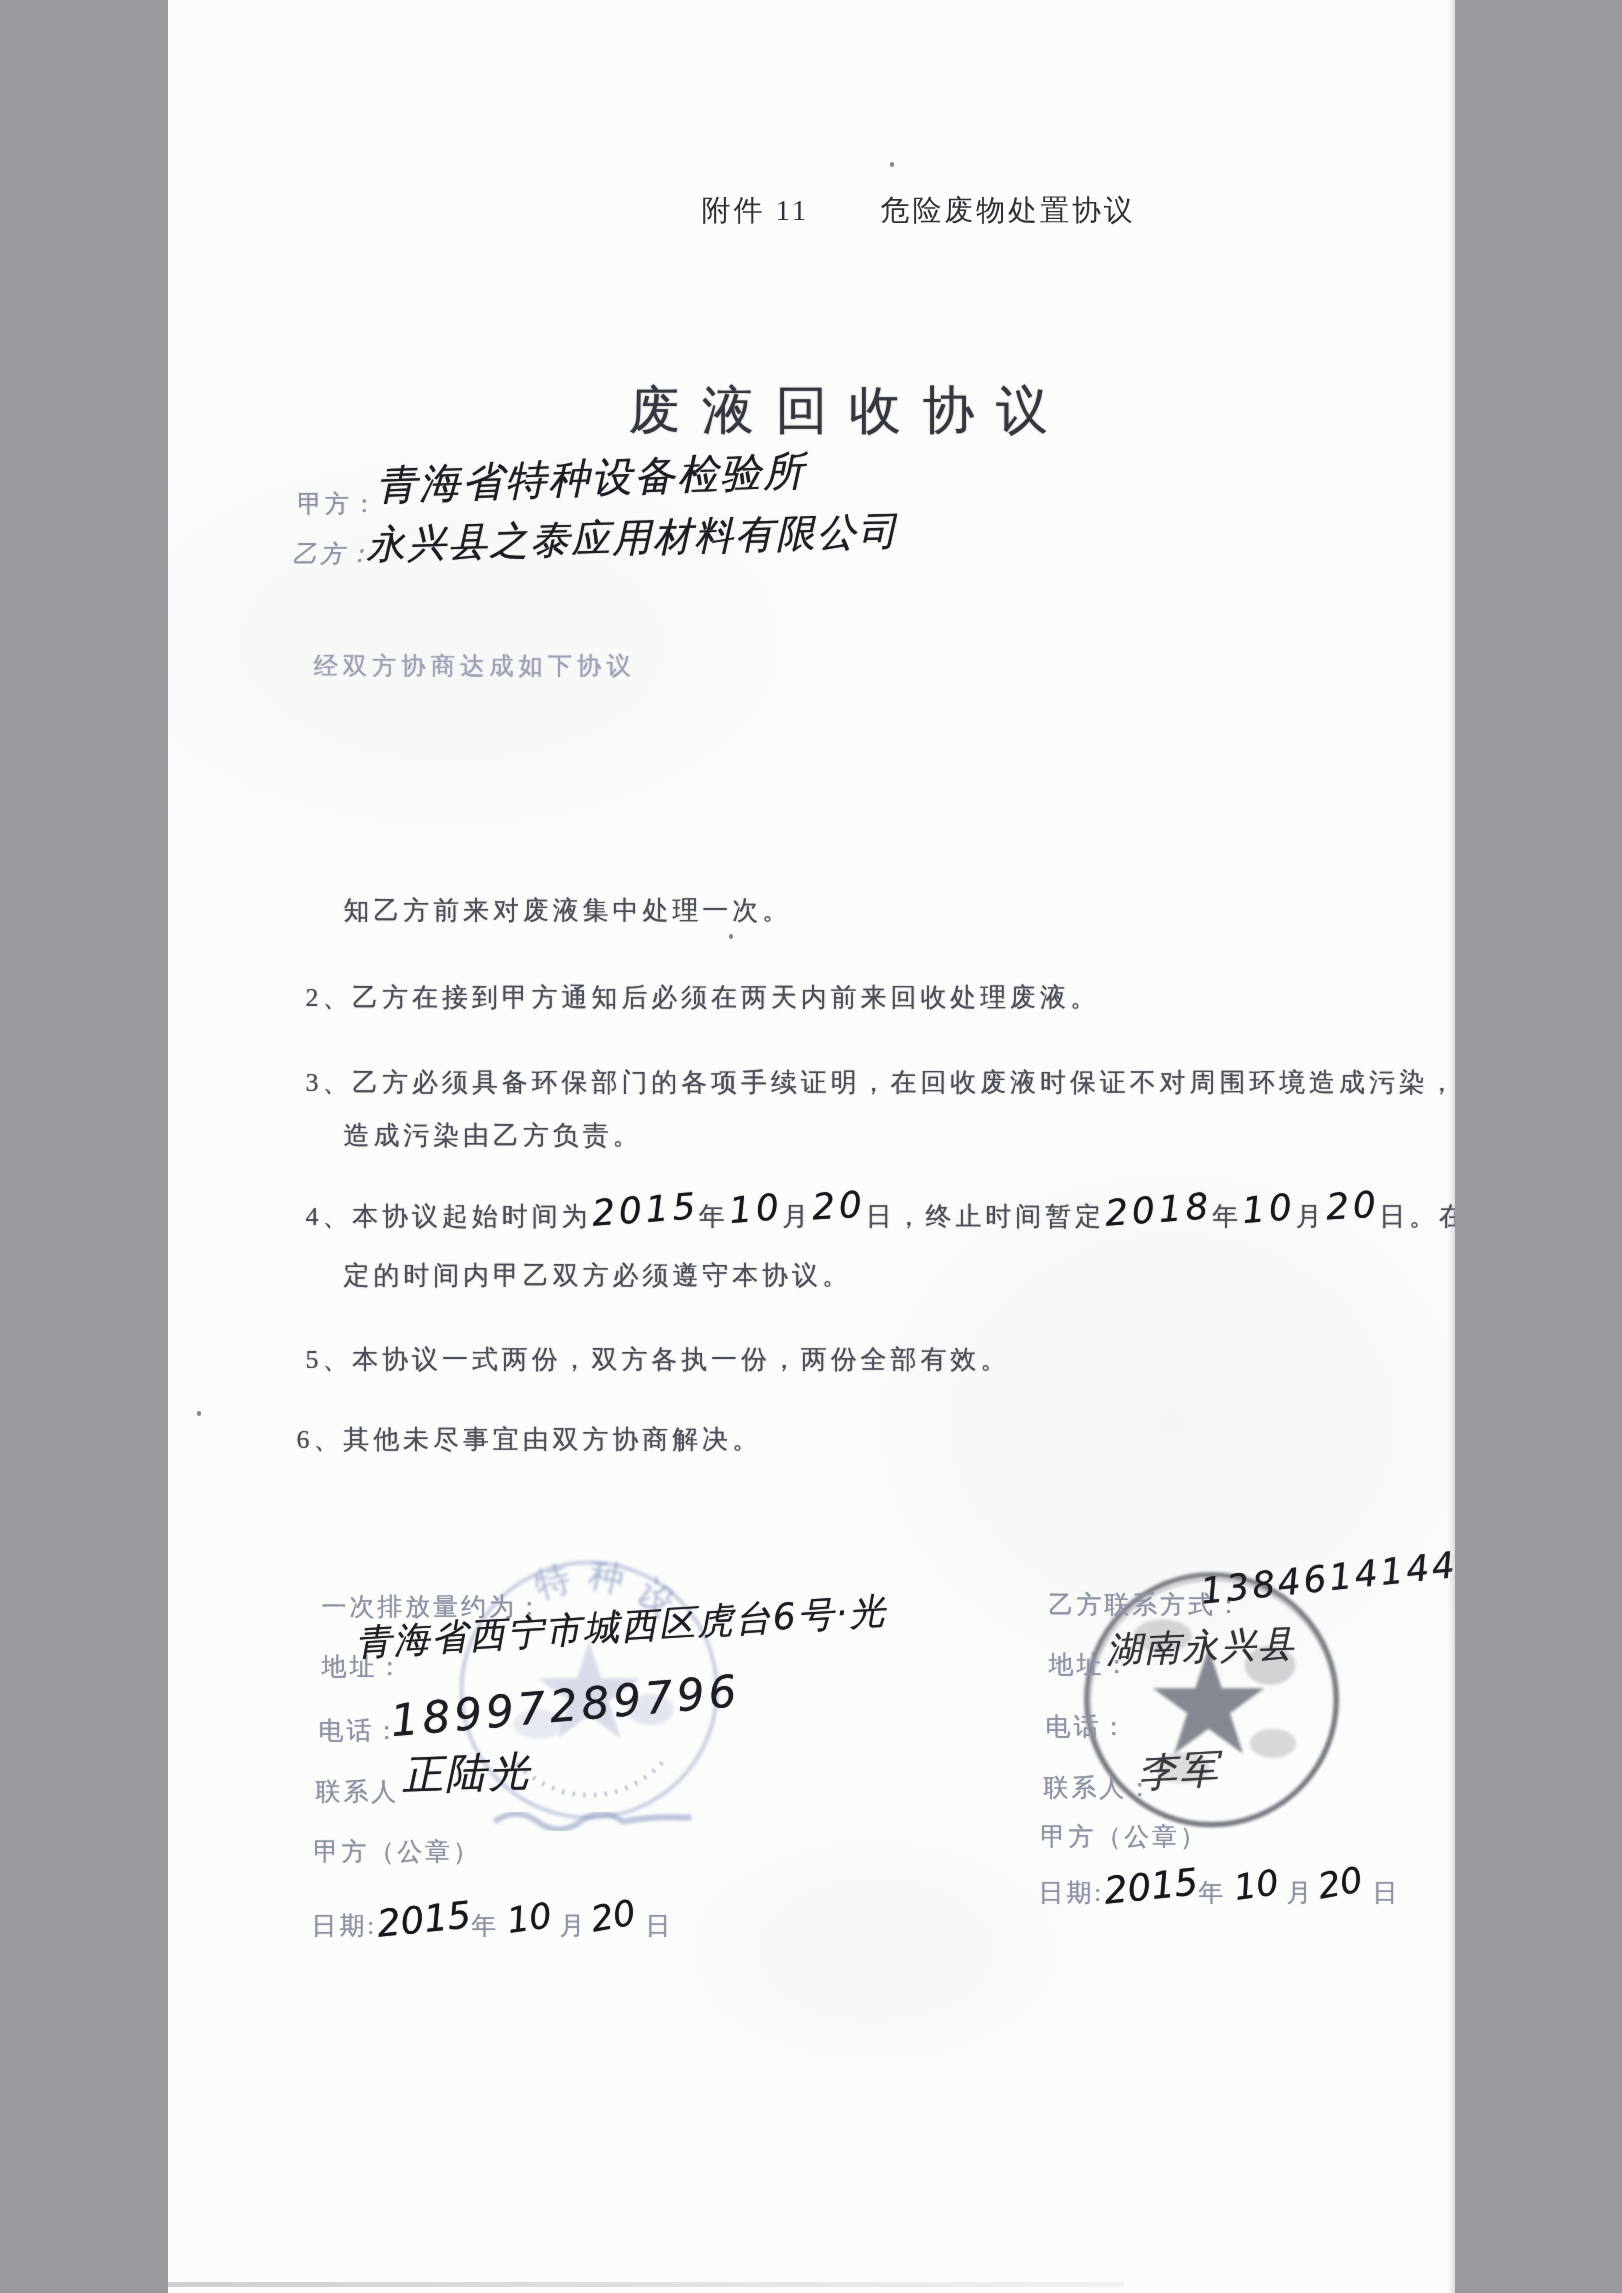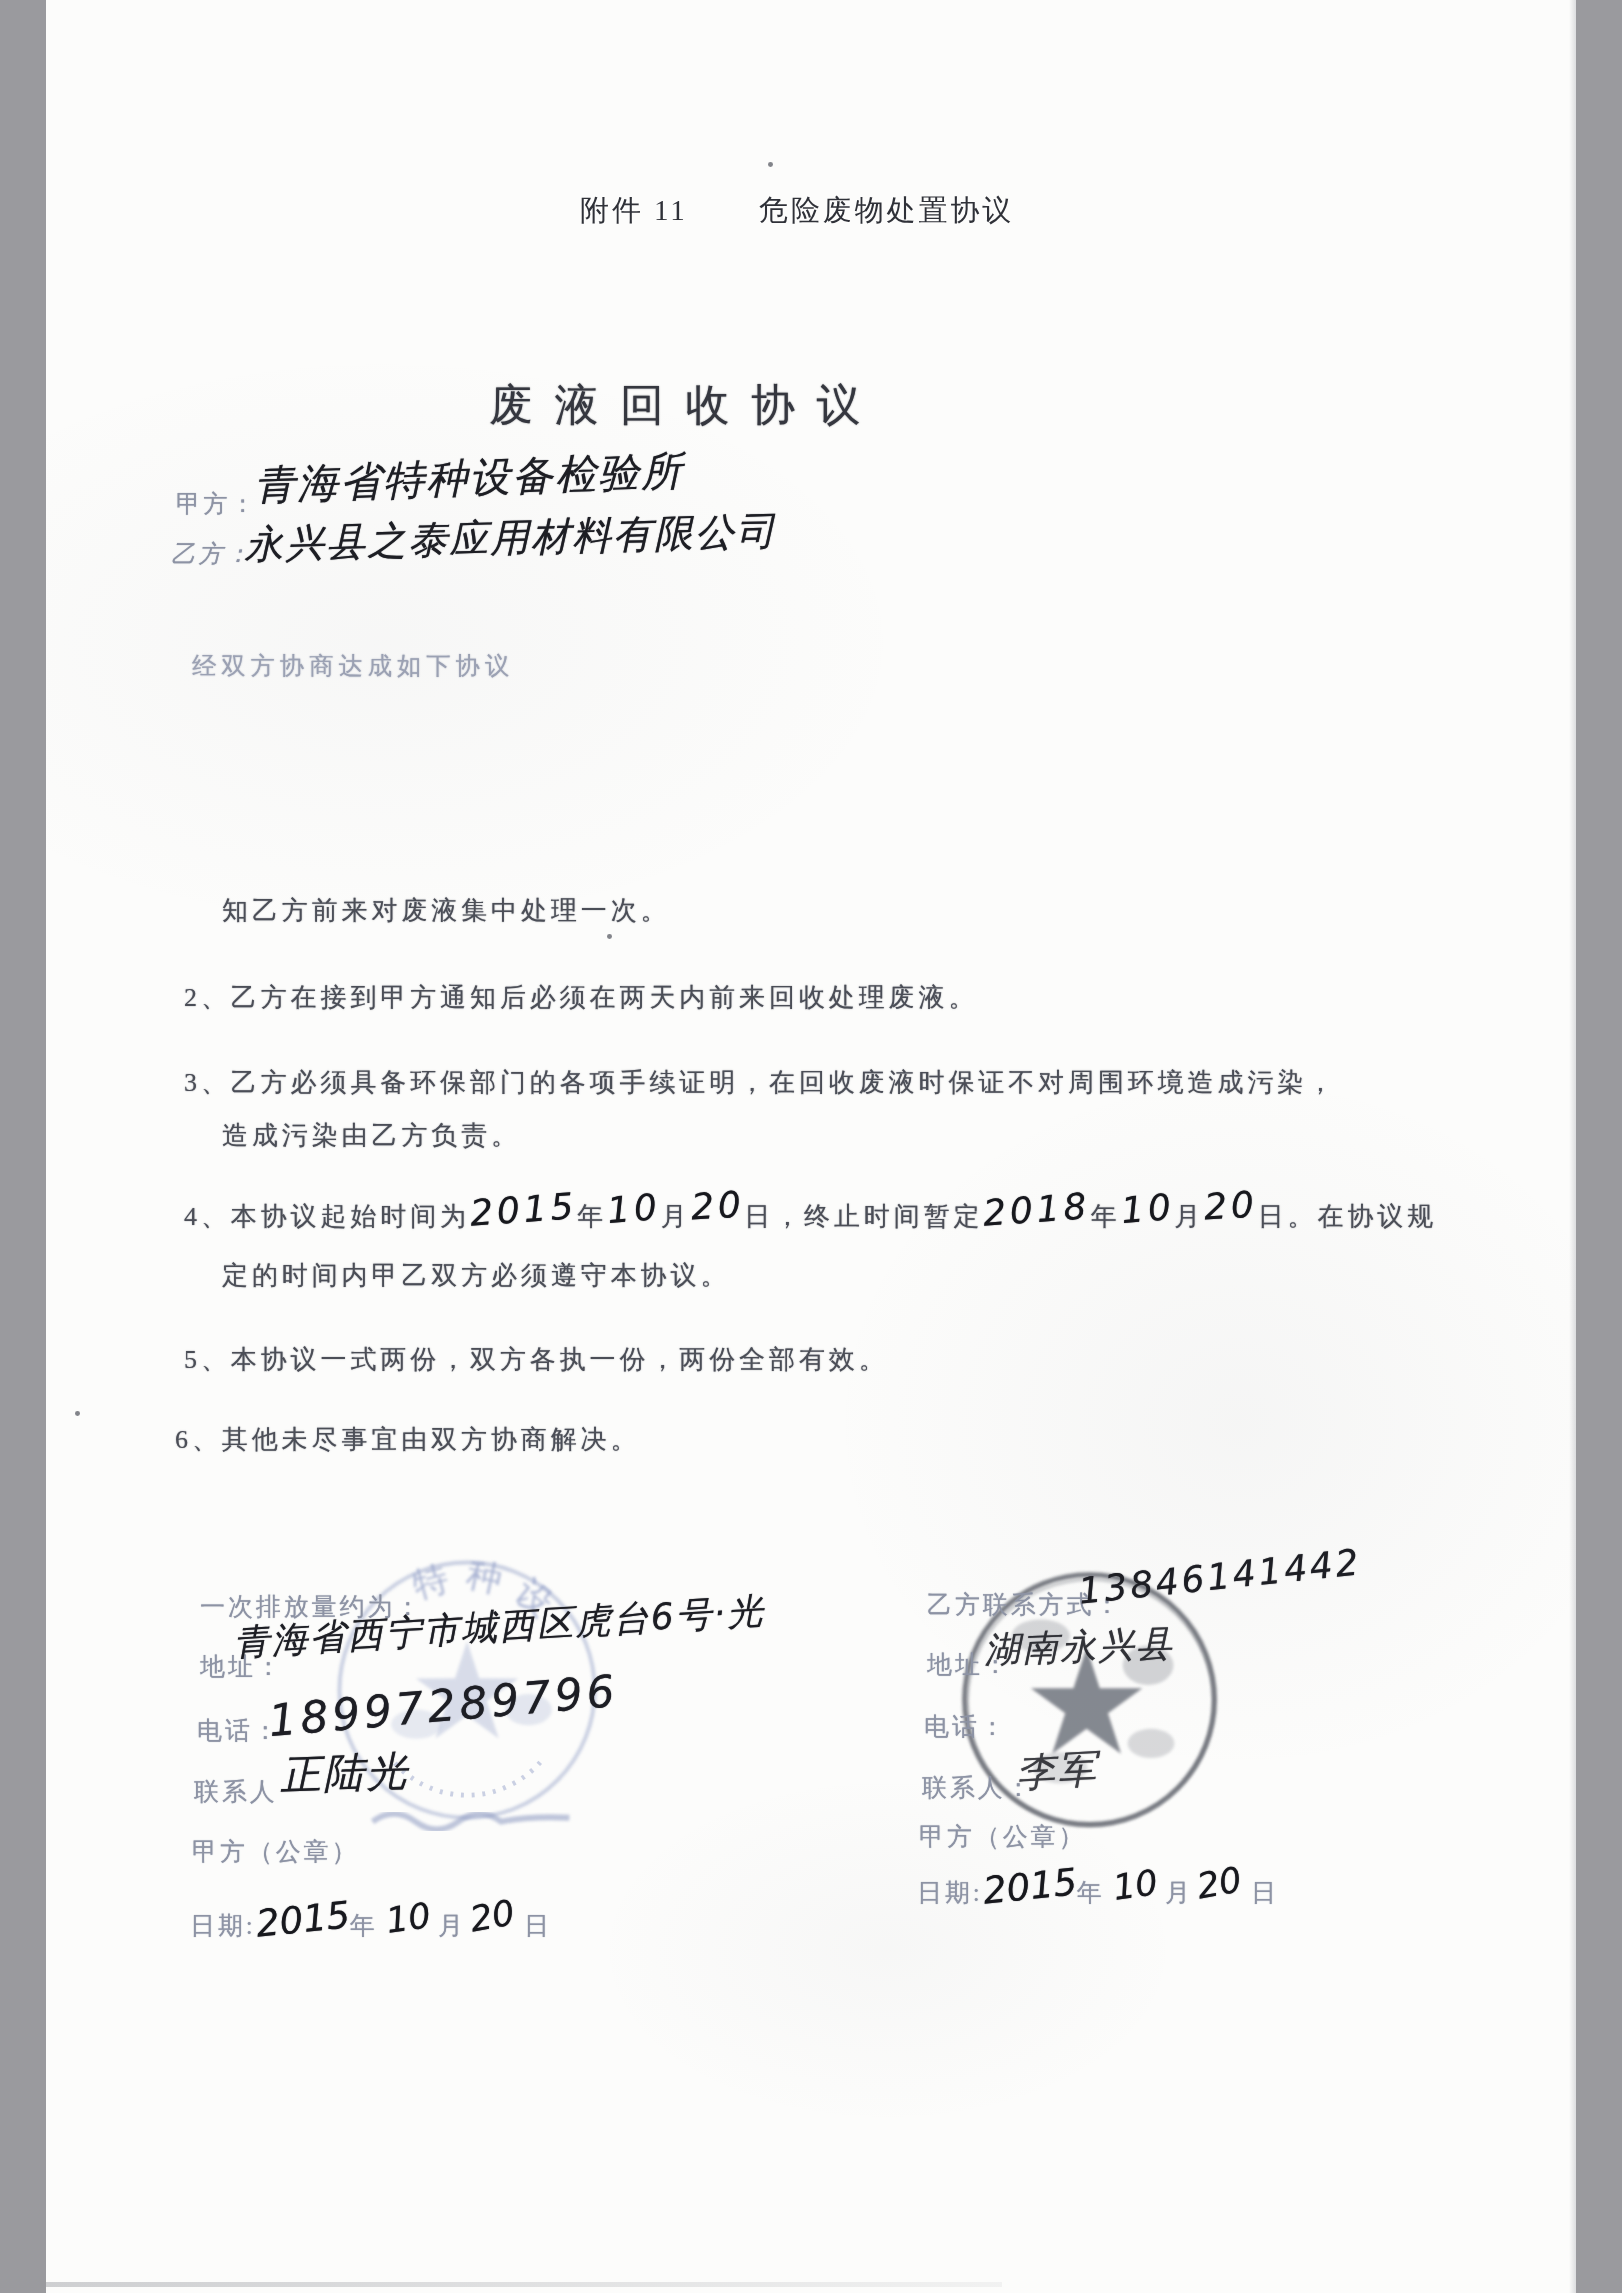--- a/index.html
+++ b/index.html
@@ -1,17 +1,17 @@
 <!DOCTYPE html>
 <html><head>
 <meta charset="utf-8">
 <style>
   html,body{margin:0;padding:0;background:#9a9a9e;}
   #page{
-    position:relative;width:1530px;height:2294px;margin:0 auto;overflow:hidden;
+    position:relative;width:1287px;height:2294px;margin:0 auto;overflow:hidden;
     background:
       radial-gradient(ellipse 878px 488px at 22% 28%, rgba(120,122,132,0.04), transparent 60%),
       radial-gradient(ellipse 683px 585px at 78% 62%, rgba(120,122,132,0.05), transparent 60%),
       radial-gradient(ellipse 488px 293px at 55% 85%, rgba(120,122,132,0.04), transparent 60%),
       #fcfcfb;
     font-family:"Liberation Serif","DejaVu Serif",serif;
     color:#3a3c44;
   }
   .abs{position:absolute;white-space:nowrap;}
   .print{font-family:"Liberation Serif","DejaVu Serif",serif;}
@@ -35,21 +35,21 @@
 
 <div id="page">
 
   <div class="abs print" style="left:534px;top:191px;font-size:29px;letter-spacing:2.9px;color:#2f3138;">
     <span>附件 11</span>
     <span style="display:inline-block;width:51px;"></span>
     <span>危险废物处置协议</span>
   </div>
   <div class="dot" style="left:722px;top:162px;"></div>
 
-  <div class="abs print" style="left:443px;top:376px;font-size:44px;font-weight:500;letter-spacing:21.5px;color:#35373f;text-shadow:0 0 1.5px rgba(60,62,70,.8);text-align:center;">废液回收协议</div>
+  <div class="abs print" style="left:461px;top:376px;font-size:52px;font-weight:500;letter-spacing:21.5px;color:#35373f;text-shadow:0 0 1.5px rgba(60,62,70,.8);text-align:center;">废液回收协议</div>
 
   <div class="abs lbl" style="left:130px;top:488px;font-size:24.4px;">甲方：</div>
   <div class="abs hw" style="left:208px;top:451px;font-size:41px;transform:rotate(-2deg);">青海省特种设备检验所</div>
 
   <div class="abs lbl" style="left:125px;top:538px;font-size:24.4px;font-style:italic;">乙方：</div>
   <div class="abs hw" style="left:198px;top:511px;font-size:39px;transform:rotate(-1.5deg);">永兴县之泰应用材料有限公司</div>
 
   <div class="abs print" style="left:146px;top:650px;font-size:24.4px;letter-spacing:4.9px;color:#9ba1b3;text-shadow:0 0 1.5px rgba(150,156,175,.9);">经双方协商达成如下协议</div>
 
   <div class="abs clause" style="left:176px;top:893px;">知乙方前来对废液集中处理一次。</div>

